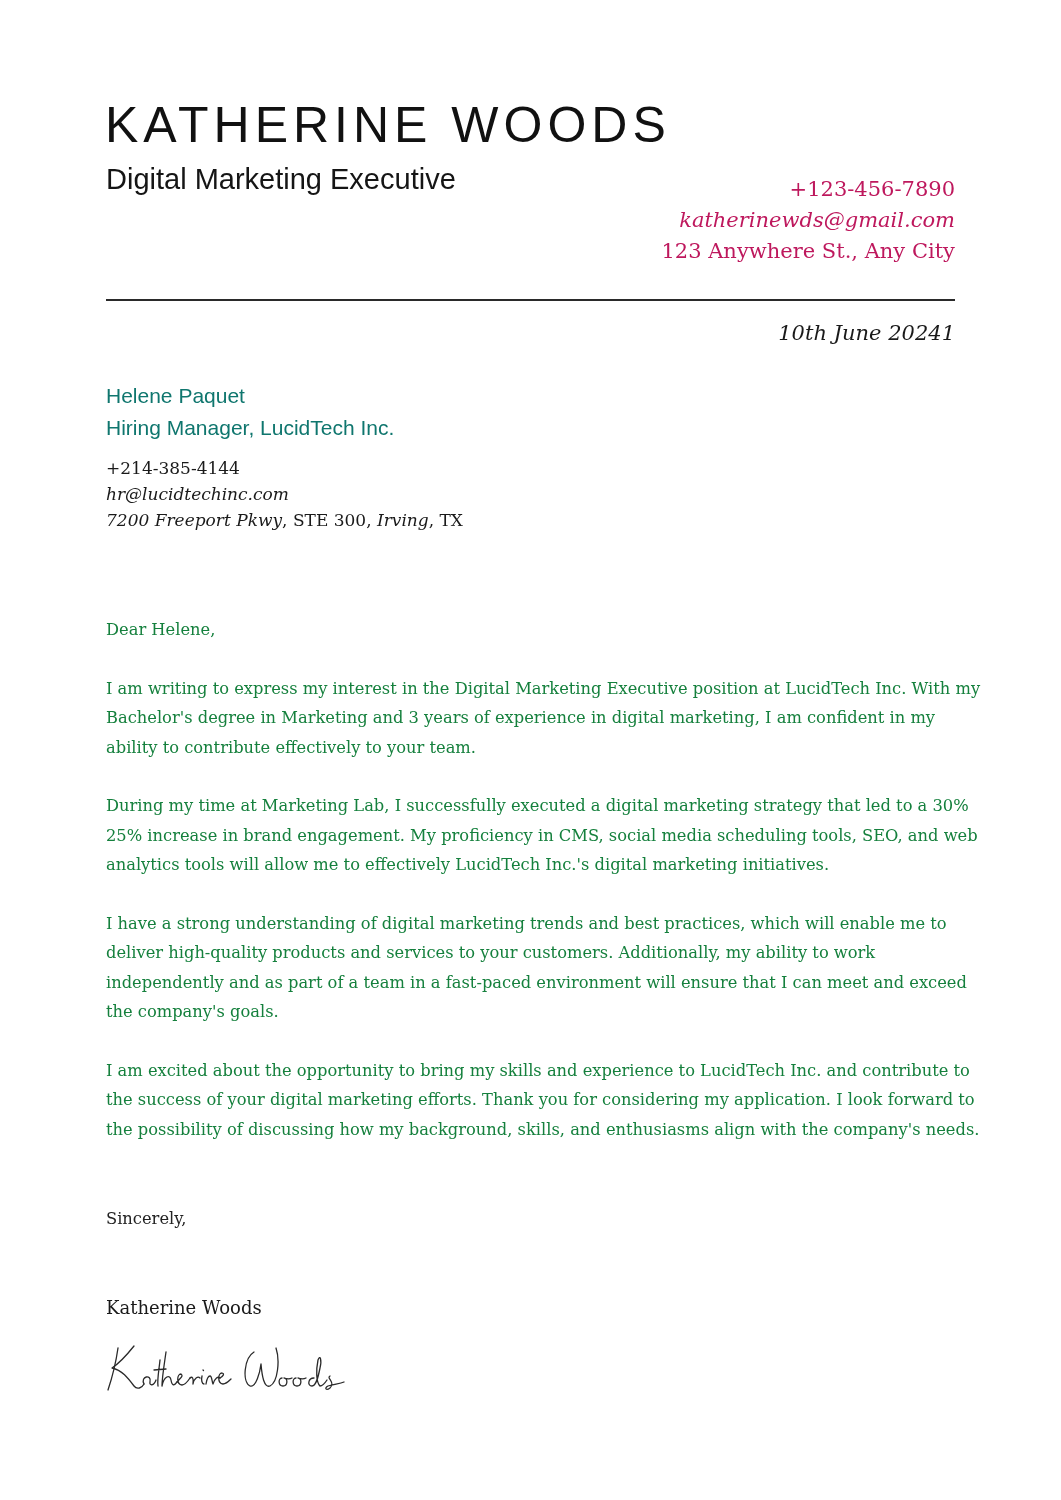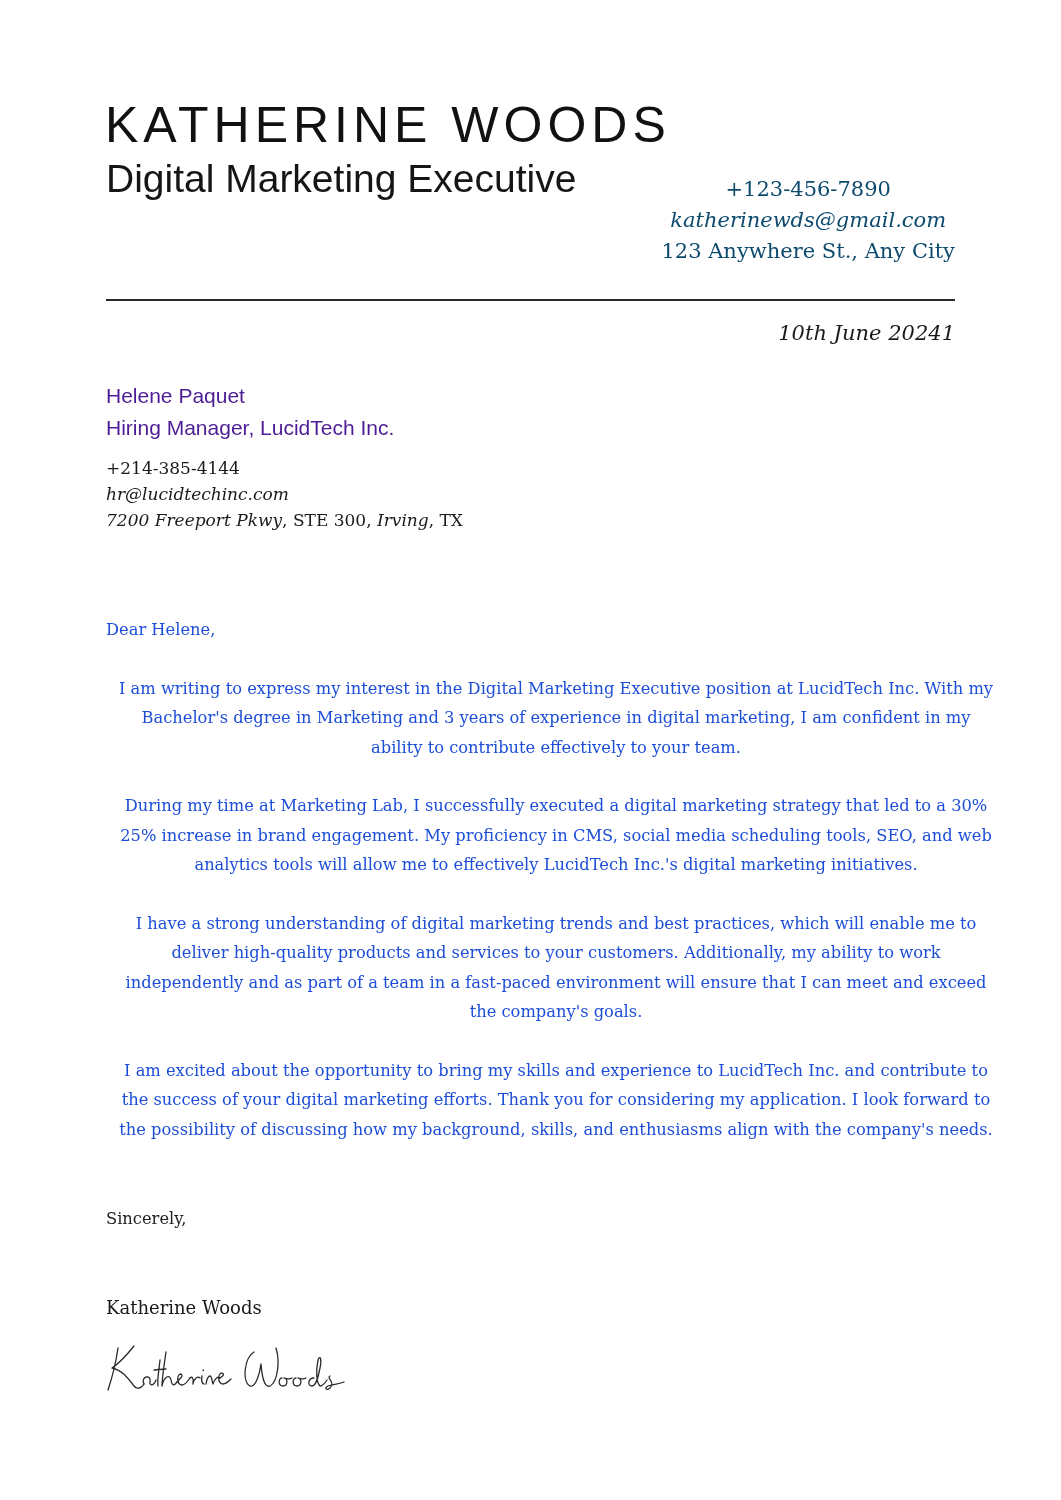--- a/index.html
+++ b/index.html
@@ -33,34 +33,34 @@
       letter-spacing: 5px;
       font-weight: 400;
       line-height: 58px;
       color: #111111;
       white-space: nowrap;
     }
     .role {
       position: absolute;
       left: 106px;
       top: 160px;
-      font-size: 39px;
+      font-size: 29px;
       line-height: 38px;
       color: #151515;
       white-space: nowrap;
       text-align: center;
     }
     .contact {
       position: absolute;
       right: 106px;
       top: 174px;
-      text-align: center;
+      text-align: right;
       font-size: 21px;
       line-height: 31px;
-      color: #0c4a6e;
+      color: #be185d;
     }
     .contact div { white-space: nowrap; }
     .rule {
       position: absolute;
       left: 106px;
       top: 299px;
       width: 849px;
       height: 2px;
       background: #2a2a2a;
     }
@@ -75,43 +75,42 @@
     }
     .recipient {
       position: absolute;
       left: 106px;
       top: 380px;
     }
     .recipient .rname,
     .recipient .rtitle {
       font-size: 21px;
       line-height: 32px;
-      color: #4c1d95;
+      color: #0f766e;
       white-space: nowrap;
     }
     .recipient .rcontact {
       margin-top: 11px;
       font-size: 17px;
       line-height: 26px;
       color: #1a1a1a;
     }
     .recipient .rcontact div { white-space: nowrap; }
 
     .letter {
       position: absolute;
       left: 106px;
       top: 615px;
       width: 900px;
       font-size: 16.3px;
       line-height: 29.4px;
-      color: #1d4ed8;
+      color: #15803d;
     }
     .letter p {
       margin: 0 0 29.4px 0;
-      text-align: center;
     }
     .letter .line { display: block; white-space: nowrap; }
     .salutation { margin-bottom: 29.4px; }
 
     .closing {
       position: absolute;
       left: 106px;
       top: 1204px;
       font-size: 16.3px;
       line-height: 29px;

